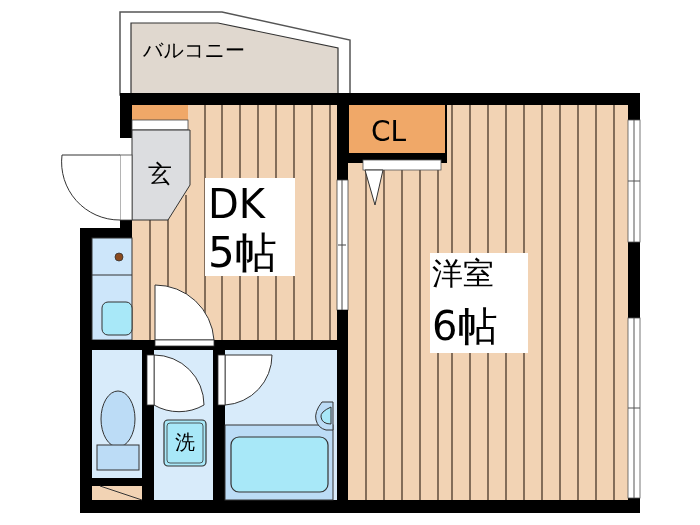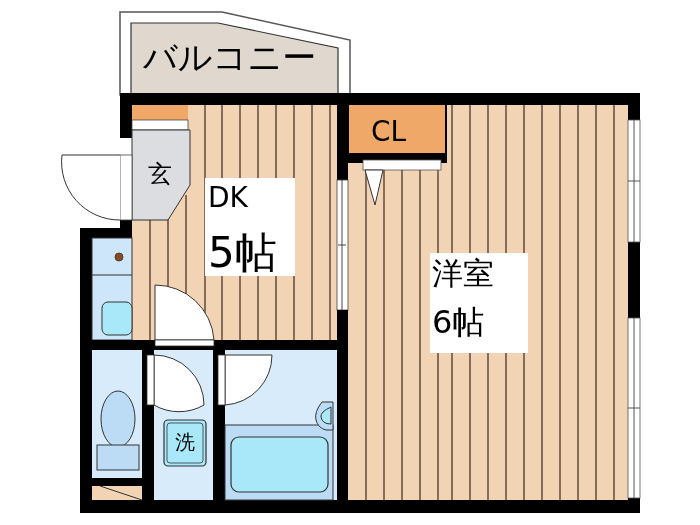--- a/index.html
+++ b/index.html
@@ -138,27 +138,27 @@
   <g>
     <rect x="628" y="120" width="12" height="122" fill="#ffffff" stroke="#555" stroke-width="0.8"></rect>
     <line x1="634" y1="120" x2="634" y2="242" stroke="#555" stroke-width="1"></line>
     <line x1="628" y1="181" x2="640" y2="181" stroke="#555" stroke-width="1"></line>
     <rect x="628" y="318" width="12" height="180" fill="#ffffff" stroke="#555" stroke-width="0.8"></rect>
     <line x1="634" y1="318" x2="634" y2="498" stroke="#555" stroke-width="1"></line>
     <line x1="628" y1="408" x2="640" y2="408" stroke="#555" stroke-width="1"></line>
   </g>
 </svg>
 
-<div class="label" style="left:143px; top:40px; font-size:34px;">バルコニー</div>
+<div class="label" style="left:143px; top:40px; font-size:20px;">バルコニー</div>
 
 <div class="label" style="left:148px; top:162px; font-size:24px;">玄</div>
 
 <div class="label" style="left:371px; top:118px; font-size:28px;">CL</div>
 
 <div class="lbl-bg" style="left:205px; top:178px; width:90px; height:98px;"></div>
-<div class="label" style="left:208px; top:184px; font-size:28px;">DK</div>
+<div class="label" style="left:208px; top:184px; font-size:40px;">DK</div>
 <div class="label" style="left:208px; top:232px; font-size:42px;">5帖</div>
 
 <div class="lbl-bg" style="left:430px; top:253px; width:98px; height:100px;"></div>
 <div class="label" style="left:432px; top:258px; font-size:31px;">洋室</div>
-<div class="label" style="left:432px; top:306px; font-size:32px;">6帖</div>
+<div class="label" style="left:432px; top:306px; font-size:40px;">6帖</div>
 
 <div class="label" style="left:175px; top:432px; font-size:20px;">洗</div>
 
 </body></html>

